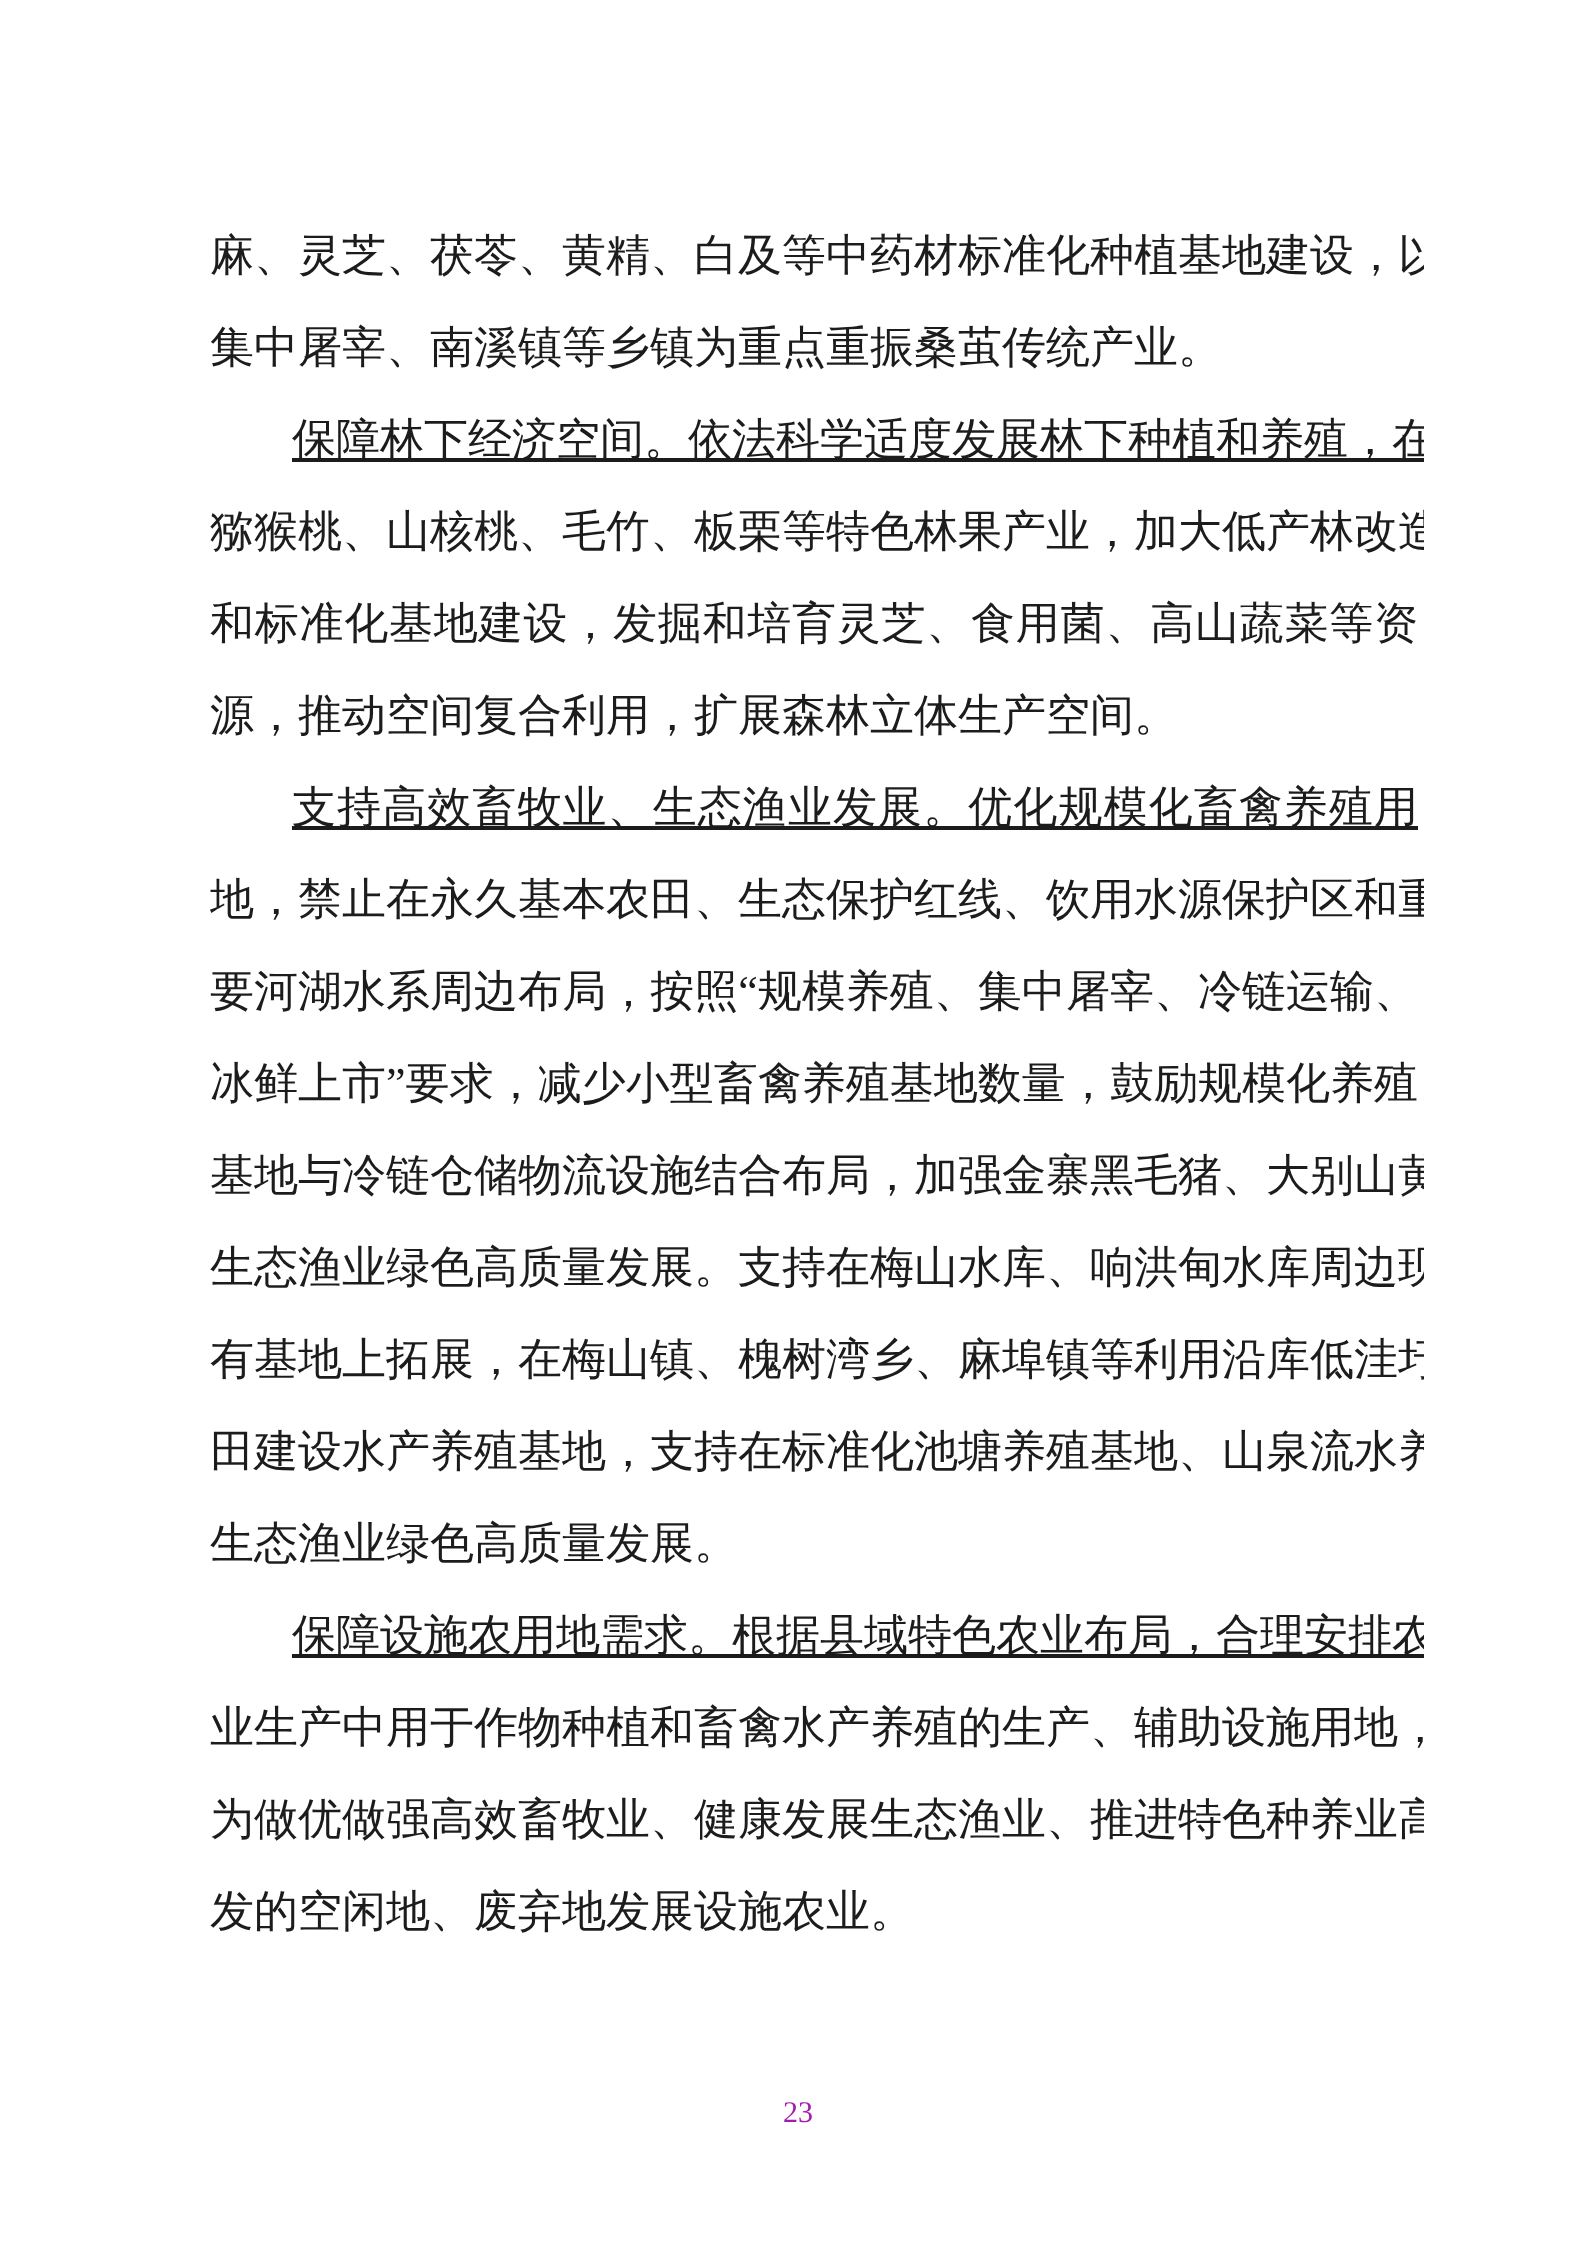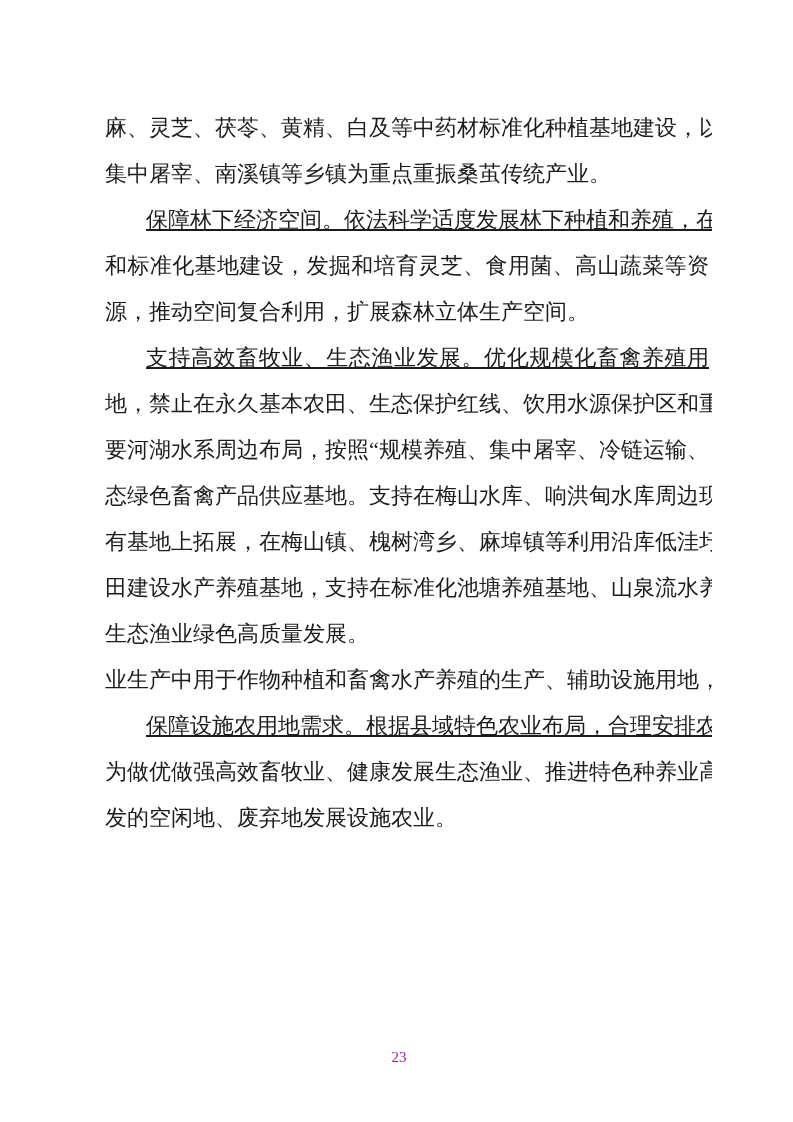--- a/index.html
+++ b/index.html
@@ -53,28 +53,31 @@
   }
 </style>
 </head>
 <body>
 
 <div class="page">
   <div class="text-block">
     <div class="line">麻、灵芝、茯苓、黄精、白及等中药材标准化种植基地建设，以</div>
     <div class="line para-end">集中屠宰、南溪镇等乡镇为重点重振桑茧传统产业。</div>
     <div class="line indent">保障林下经济空间。依法科学适度发展林下种植和养殖，在</div>
+    <div class="line">猕猴桃、山核桃、毛竹、板栗等特色林果产业，加大低产林改造</div>
     <div class="line">和标准化基地建设，发掘和培育灵芝、食用菌、高山蔬菜等资</div>
     <div class="line para-end">源，推动空间复合利用，扩展森林立体生产空间。</div>
     <div class="line indent">支持高效畜牧业、生态渔业发展。优化规模化畜禽养殖用</div>
     <div class="line">地，禁止在永久基本农田、生态保护红线、饮用水源保护区和重</div>
     <div class="line">要河湖水系周边布局，按照“规模养殖、集中屠宰、冷链运输、</div>
-    <div class="line">态绿色畜禽产品供应基地。支持在梅山水库、响洪甸水库周边现</div>
+    <div class="line">冰鲜上市”要求，减少小型畜禽养殖基地数量，鼓励规模化养殖</div>
+    <div class="line">基地与冷链仓储物流设施结合布局，加强金寨黑毛猪、大别山黄</div>
+    <div class="line">生态渔业绿色高质量发展。支持在梅山水库、响洪甸水库周边现</div>
     <div class="line">有基地上拓展，在梅山镇、槐树湾乡、麻埠镇等利用沿库低洼圩</div>
     <div class="line">田建设水产养殖基地，支持在标准化池塘养殖基地、山泉流水养</div>
     <div class="line para-end">生态渔业绿色高质量发展。</div>
+    <div class="line indent">保障设施农用地需求。根据县域特色农业布局，合理安排农</div>
     <div class="line">业生产中用于作物种植和畜禽水产养殖的生产、辅助设施用地，</div>
-    <div class="line indent">保障设施农用地需求。根据县域特色农业布局，合理安排农</div>
     <div class="line">为做优做强高效畜牧业、健康发展生态渔业、推进特色种养业高</div>
     <div class="line para-end">发的空闲地、废弃地发展设施农业。</div>
   </div>
   <div class="page-number">23</div>
 </div>
 
 </body></html>

